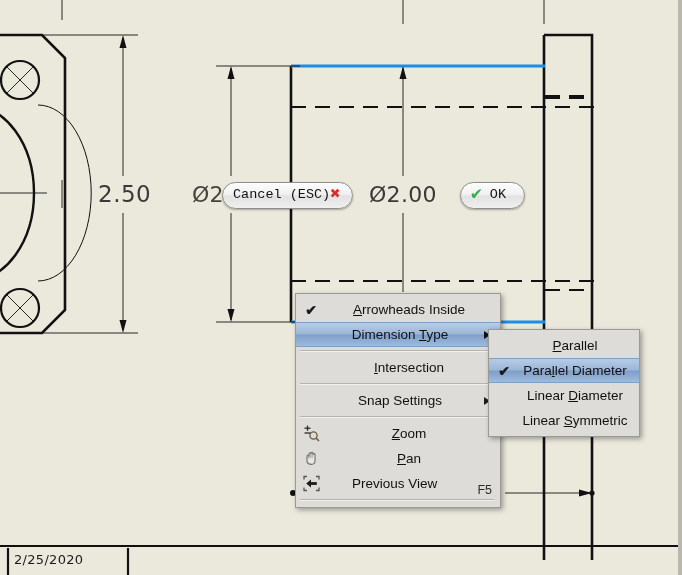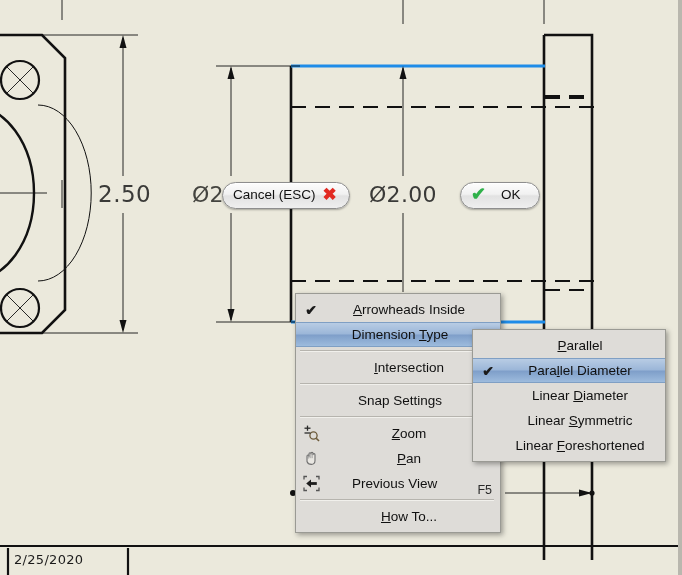--- a/index.html
+++ b/index.html
@@ -59,31 +59,31 @@
     font-size: 20px;
     color: #cfcdc0;
     letter-spacing: 0.5px;
   }
 
   
   .pillbtn {
     position: absolute;
     display: flex;
     align-items: center;
-    gap: 7px;
     border-radius: 14px;
     border: 1px solid #8e8e8e;
     background: linear-gradient(to bottom, #fdfdfd 0%, #f1f1f1 45%, #e2e2e2 52%, #efefef 100%);
     box-shadow: 0 1px 2px rgba(0,0,0,0.30), inset 0 1px 0 #ffffff;
     padding: 3px 12px 4px 10px;
     font-size: 13.5px;
     color: #111;
     cursor: pointer;
     user-select: none;
     box-sizing: border-box;
+    font-family: Liberation Mono, monospace;
   }
   #cancel-button { left: 222px; top: 182px; height: 27px; }
   #ok-button     { left: 460px; top: 182px; height: 27px; padding-right: 18px; }
   .pillbtn .lbl { line-height: 1; }
   .x-glyph {
     font-size: 17px;
     font-weight: bold;
     color: #e22a22;
     line-height: 1;
     transform: translateY(-1px);
@@ -103,21 +103,21 @@
     background: #dedcd8;
     border: 1px solid #9a9a94;
     box-shadow: 2px 2px 5px rgba(0,0,0,0.35);
     padding: 3px 0;
     font-size: 13.5px;
     color: #101010;
     user-select: none;
     box-sizing: border-box;
   }
   #context-menu  { left: 295px; top: 293px; width: 206px; }
-  #submenu-dimension-type { left: 472px; top: 329px; width: 194px; }
+  #submenu-dimension-type { left: 488px; top: 329px; width: 152px; }
 
   .mi {
     position: relative;
     display: flex;
     align-items: center;
     height: 25px;
     padding: 0 8px 0 0;
     cursor: default;
     white-space: nowrap;
   }
@@ -391,24 +391,20 @@
             </g>
           </svg>
         </span>
       </span>
       <span class="mi-label">Previous View</span>
       <span class="mi-accel">F5</span>
     </div>
 
     <div class="msep"></div>
 
-    <div class="mi">
-      <span class="mi-gutter"></span>
-      <span class="mi-label"><u>H</u>ow To...</span>
-    </div>
   </div>
 
   <div class="menu" id="submenu-dimension-type">
 
     <div class="mi">
       <span class="mi-gutter"></span>
       <span class="mi-label"><u>P</u>arallel</span>
     </div>
 
     <div class="mi hl">
@@ -421,19 +417,15 @@
     <div class="mi">
       <span class="mi-gutter"></span>
       <span class="mi-label">Linear <u>D</u>iameter</span>
     </div>
 
     <div class="mi">
       <span class="mi-gutter"></span>
       <span class="mi-label">Linear <u>S</u>ymmetric</span>
     </div>
 
-    <div class="mi">
-      <span class="mi-gutter"></span>
-      <span class="mi-label">Linear <u>F</u>oreshortened</span>
-    </div>
   </div>
 
 </div>
 
 </body></html>

